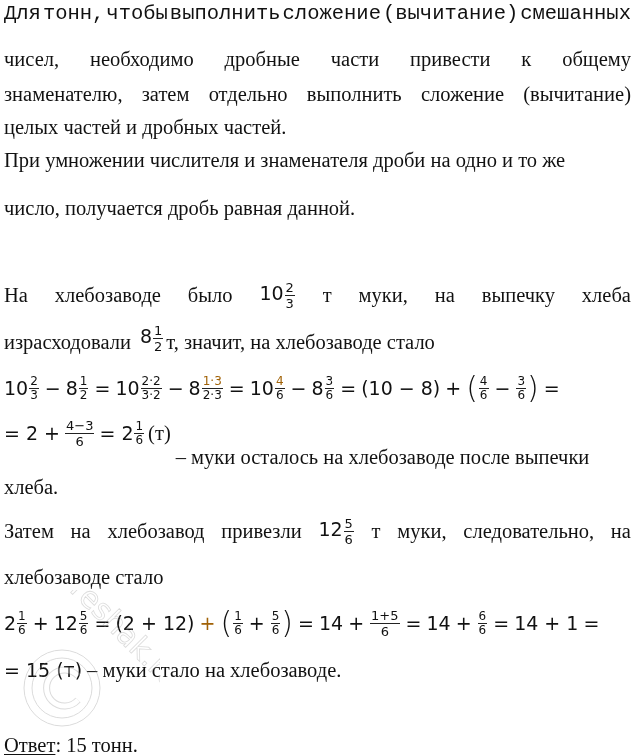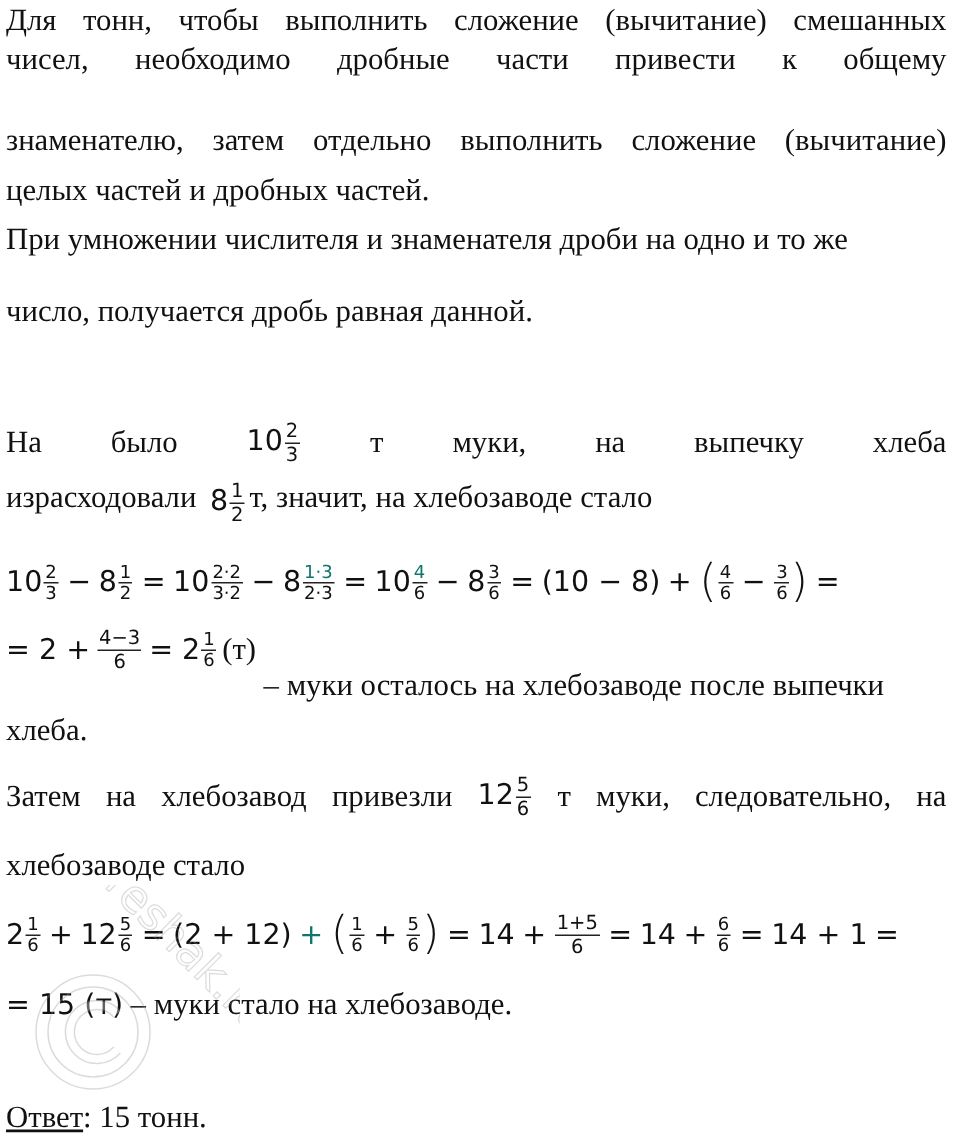--- a/index.html
+++ b/index.html
@@ -25,41 +25,41 @@
     vertical-align: middle; font-size: 12px; line-height: 13px;
     margin: 0 1px; font-family: "DejaVu Sans", "Liberation Sans", sans-serif;
   }
   .frac .num { border-bottom: 1px solid #222; padding: 0 1px; }
   .frac .den { padding: 0 1px; }
   .frac.big { font-size: 13px; line-height: 15px; }
   .paren {
     font-size: 30px; line-height: 24px; vertical-align: middle;
     font-family: "DejaVu Sans", sans-serif; font-weight: 200;
   }
-  .gray { color: #0f766e; }
+  .gray { color: #a16207; }
   .op { margin: 0 5px; }
   .ul { text-decoration: underline; }
   .watermark {
     position: absolute; left: 20px; top: 590px; width: 140px; height: 145px;
     pointer-events: none; opacity: 0.35;
   }
 </style>
 </head>
 <body>
 
-<div class="line justify" style="top:2px;">
+<div class="line justify" style="top:2px;font-family:Liberation Mono, monospace;">
   <span>Для</span>
   <span>тонн,</span>
   <span>чтобы</span>
   <span>выполнить</span>
   <span>сложение</span>
   <span>(вычитание)</span>
   <span>смешанных</span>
 </div>
-<div class="line justify" style="top:28px;">
+<div class="line justify" style="top:47px;">
   <span>чисел,</span>
   <span>необходимо</span>
   <span>дробные</span>
   <span>части</span>
   <span>привести</span>
   <span>к</span>
   <span>общему</span>
 </div>
 <div class="line justify" style="top:82px;">
   <span>знаменателю,</span>
@@ -69,35 +69,36 @@
   <span>сложение</span>
   <span>(вычитание)</span>
 </div>
 <div class="line" style="top:115px;">целых частей и дробных частей.</div>
 
 <div class="line" style="top:148px;">При умножении числителя и знаменателя дроби на одно и то же</div>
 <div class="line" style="top:196px;">число, получается дробь равная данной.</div>
 
 <div class="line justify" style="top:277px; height:36px; align-items:center;">
   <span>На</span>
+  <span>хлебозаводе</span>
   <span>было</span>
   <span>
     <span class="m">10</span><span class="frac big">
         <span class="num">2</span>
         <span class="den">3</span>
       </span>
   </span>
   <span>т</span>
   <span>муки,</span>
   <span>на</span>
   <span>выпечку</span>
   <span>хлеба</span>
 </div>
 
-<div class="line" style="top:320px; height:34px; display:flex; align-items:flex-start;">
+<div class="line" style="top:320px; height:34px; display:flex; align-items:flex-end;">
   <span>израсходовали</span>
   <span style="margin-left:9px;">
     <span class="m">8</span><span class="frac big">
         <span class="num">1</span>
         <span class="den">2</span>
       </span>
   </span>
   <span style="margin-left:2px;">т, значит, на хлебозаводе стало</span>
 </div>
 

